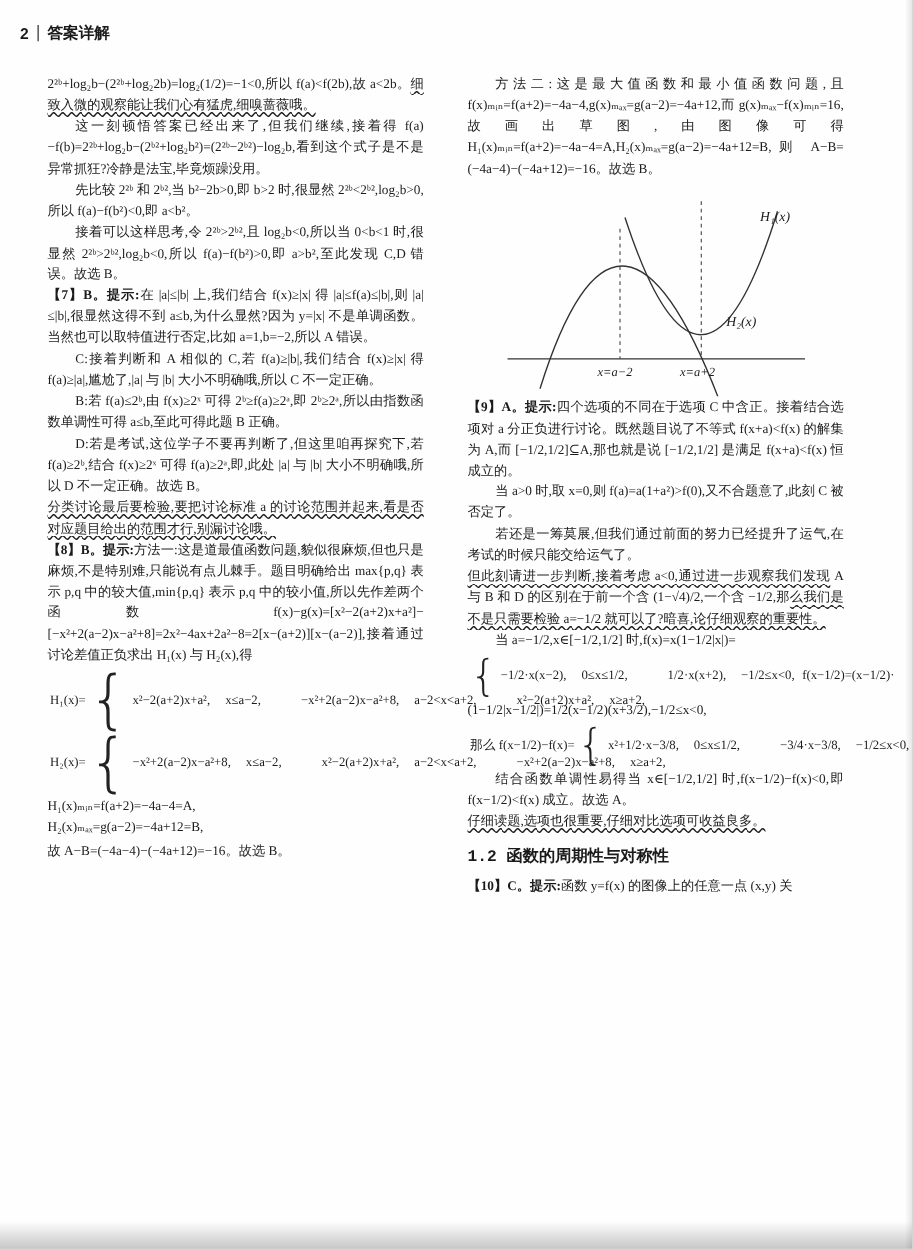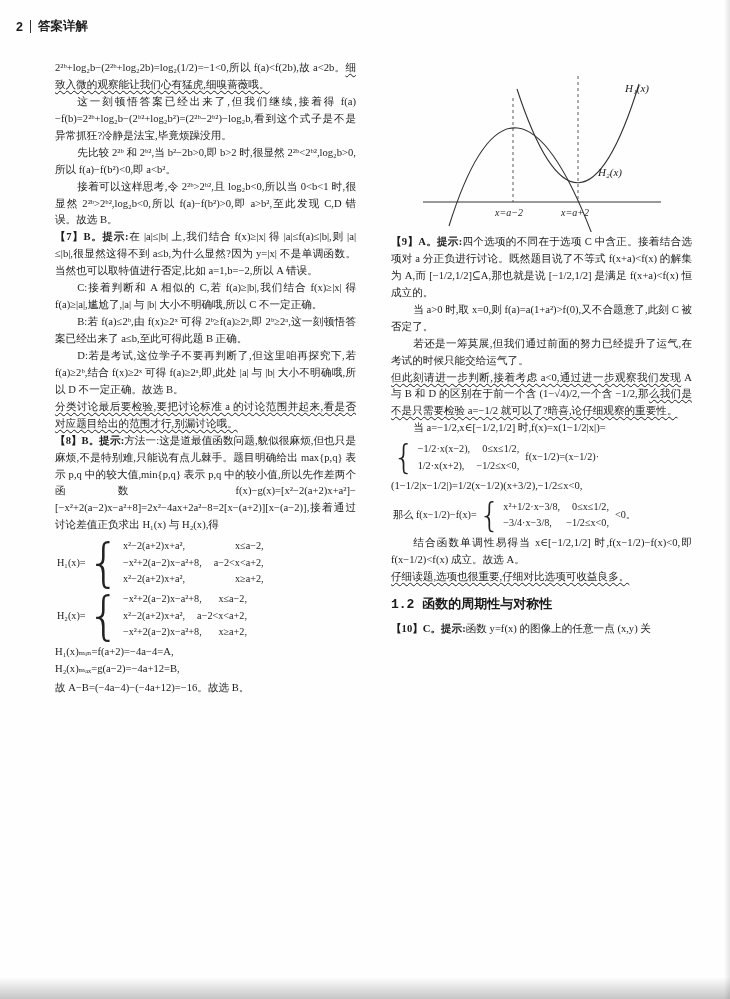--- a/index.html
+++ b/index.html
@@ -4,31 +4,31 @@
 <style>
   html,body{margin:0;padding:0;background:#bdbdbd;}
   .page{
     position:relative;width:730px;height:999px;margin:0 auto;
     background:#fefefe;overflow:hidden;color:#1b1b1b;
     font-family:"Liberation Serif","DejaVu Serif",serif;
   }
   .header{position:absolute;top:18px;left:16px;display:flex;align-items:center;gap:7px;
     font-weight:bold;font-size:12.5px;font-family:"Liberation Sans","DejaVu Sans",sans-serif;}
   .header .divider{width:1px;height:13px;background:#333;}
-  .columns{position:absolute;top:60px;left:55px;display:flex;gap:35px;}
+  .columns{position:absolute;top:60px;left:38px;display:flex;gap:35px;}
   .col{width:301px;font-size:10.6px;line-height:1.6;text-align:justify;overflow-wrap:anywhere;}
   .para{margin:0;text-indent:2.1em;}
   .para.noindent{text-indent:0;}
   .wavy{text-decoration-line:underline;text-decoration-style:wavy;text-decoration-thickness:1px;text-underline-offset:2px;}
   .bold{font-weight:bold;}
   .center-math{text-align:left;margin:2px 0;}
   .cases{display:flex;align-items:center;margin:4px 0 4px 2px;font-size:10.2px;}
   .cases .lead{white-space:nowrap;margin-right:2px;font-family:Liberation Serif, serif;}
   .cases .brace{font-family:"DejaVu Sans",sans-serif;font-weight:100;line-height:0.9;margin-right:3px;color:#222;}
-  .cases .rows{display:flex;flex-direction:column;flex:0 1 auto;}
+  .cases .rows{display:flex;flex:0 1 auto;gap:32px;}
   .cases .row{display:flex;justify-content:space-between;gap:12px;white-space:nowrap;}
   .cases .trail{white-space:nowrap;margin-left:6px;}
   .sec-heading{font-weight:bold;font-size:13px;margin:9px 0 5px;
     font-family:Liberation Mono, monospace;text-align:left;text-indent:0;}
   .figure{width:250px;margin:4px auto 2px;}
   .figure svg{display:block;}
   .scan-bottom{position:absolute;left:0;right:0;bottom:0;height:22px;
     background:linear-gradient(to bottom,rgba(0,0,0,0) 0%,rgba(0,0,0,0.22) 100%);}
   .scan-right{position:absolute;top:0;bottom:0;right:0;width:6px;
     background:linear-gradient(to right,rgba(0,0,0,0) 0%,rgba(0,0,0,0.10) 100%);}
@@ -45,21 +45,21 @@
   </div>
 
   <div class="columns">
     <div class="col">
         <p class="para noindent"><span>2²ᵇ+log₂b−(2²ᵇ+log₂2b)=log₂(1/2)=−1&lt;0,所以 f(a)&lt;f(2b),故 a&lt;2b。</span><span class="wavy">细致入微的观察能让我们心有猛虎,细嗅蔷薇哦。</span></p>
         <p class="para"><span>这一刻顿悟答案已经出来了,但我们继续,接着得 f(a)−f(b)=2²ᵇ+log₂b−(2ᵇ²+log₂b²)=(2²ᵇ−2ᵇ²)−log₂b,看到这个式子是不是异常抓狂?冷静是法宝,毕竟烦躁没用。</span></p>
         <p class="para"><span>先比较 2²ᵇ 和 2ᵇ²,当 b²−2b&gt;0,即 b&gt;2 时,很显然 2²ᵇ&lt;2ᵇ²,log₂b&gt;0,所以 f(a)−f(b²)&lt;0,即 a&lt;b²。</span></p>
         <p class="para"><span>接着可以这样思考,令 2²ᵇ&gt;2ᵇ²,且 log₂b&lt;0,所以当 0&lt;b&lt;1 时,很显然 2²ᵇ&gt;2ᵇ²,log₂b&lt;0,所以 f(a)−f(b²)&gt;0,即 a&gt;b²,至此发现 C,D 错误。故选 B。</span></p>
         <p class="para noindent"><span class="bold">【7】B。提示:</span><span>在 |a|≤|b| 上,我们结合 f(x)≥|x| 得 |a|≤f(a)≤|b|,则 |a|≤|b|,很显然这得不到 a≤b,为什么显然?因为 y=|x| 不是单调函数。当然也可以取特值进行否定,比如 a=1,b=−2,所以 A 错误。</span></p>
         <p class="para"><span>C:接着判断和 A 相似的 C,若 f(a)≥|b|,我们结合 f(x)≥|x| 得 f(a)≥|a|,尴尬了,|a| 与 |b| 大小不明确哦,所以 C 不一定正确。</span></p>
-        <p class="para"><span>B:若 f(a)≤2ᵇ,由 f(x)≥2ˣ 可得 2ᵇ≥f(a)≥2ᵃ,即 2ᵇ≥2ᵃ,这一刻顿悟答案已经出来了 a≤b,至此可得此题 B 正确。</span></p>
+        <p class="para"><span>B:若 f(a)≤2ᵇ,由 f(x)≥2ˣ 可得 2ᵇ≥f(a)≥2ᵃ,即 2ᵇ≥2ᵃ,所以由指数函数单调性可得 a≤b,至此可得此题 B 正确。</span></p>
         <p class="para"><span>D:若是考试,这位学子不要再判断了,但这里咱再探究下,若 f(a)≥2ᵇ,结合 f(x)≥2ˣ 可得 f(a)≥2ᵃ,即,此处 |a| 与 |b| 大小不明确哦,所以 D 不一定正确。故选 B。</span></p>
         <p class="para noindent"><span class="wavy">分类讨论最后要检验,要把讨论标准 a 的讨论范围并起来,看是否对应题目给出的范围才行,别漏讨论哦。</span></p>
         <p class="para noindent"><span class="bold">【8】B。提示:</span><span>方法一:这是道最值函数问题,貌似很麻烦,但也只是麻烦,不是特别难,只能说有点儿棘手。题目明确给出 max{p,q} 表示 p,q 中的较大值,min{p,q} 表示 p,q 中的较小值,所以先作差两个函数 f(x)−g(x)=[x²−2(a+2)x+a²]−[−x²+2(a−2)x−a²+8]=2x²−4ax+2a²−8=2[x−(a+2)][x−(a−2)],接着通过讨论差值正负求出 H₁(x) 与 H₂(x),得</span></p>
         <div class="cases">
           <span class="lead">H₁(x)=</span>
           <span class="brace" style="font-size: 51px;">{</span>
           <span class="rows">
             <span class="row">
               <span>x²−2(a+2)x+a²,</span>
               <span>x≤a−2,</span>
@@ -92,20 +92,21 @@
             </span>
           </span>
         </div>
         <div class="center-math">
           <div>H₁(x)ₘᵢₙ=f(a+2)=−4a−4=A,</div>
           <div>H₂(x)ₘₐₓ=g(a−2)=−4a+12=B,</div>
         </div>
         <p class="para noindent"><span>故 A−B=(−4a−4)−(−4a+12)=−16。故选 B。</span></p>
       </div>
     <div class="col">
+        <p class="para"><span>方法二:这是最大值函数和最小值函数问题,且 f(x)ₘᵢₙ=f(a+2)=−4a−4,g(x)ₘₐₓ=g(a−2)=−4a+12,而 g(x)ₘₐₓ−f(x)ₘᵢₙ=16,故画出草图,由图像可得 H₁(x)ₘᵢₙ=f(a+2)=−4a−4=A,H₂(x)ₘₐₓ=g(a−2)=−4a+12=B,则 A−B=(−4a−4)−(−4a+12)=−16。故选 B。</span></p>
         <div class="figure">
     <svg width="250" height="168" viewBox="0 0 250 168">
       <line x1="6" y1="138" x2="244" y2="138" stroke="#333" stroke-width="1"></line>
       <line x1="96" y1="34" x2="96" y2="138" stroke="#333" stroke-width="0.8" stroke-dasharray="3,3"></line>
       <line x1="161" y1="12" x2="161" y2="138" stroke="#333" stroke-width="0.8" stroke-dasharray="3,3"></line>
       <path d="M 32 162 Q 96 -42 178 178" fill="none" stroke="#333" stroke-width="1.1"></path>
       <path d="M 100 25 Q 162 215 222 20" fill="none" stroke="#333" stroke-width="1.1"></path>
       <text x="208" y="28" font-size="11" font-style="italic" fill="#1b1b1b">H₁(x)</text>
       <text x="181" y="112" font-size="11" font-style="italic" fill="#1b1b1b">H₂(x)</text>
       <text x="78" y="152" font-size="10" font-style="italic" fill="#1b1b1b">x=a−2</text>

